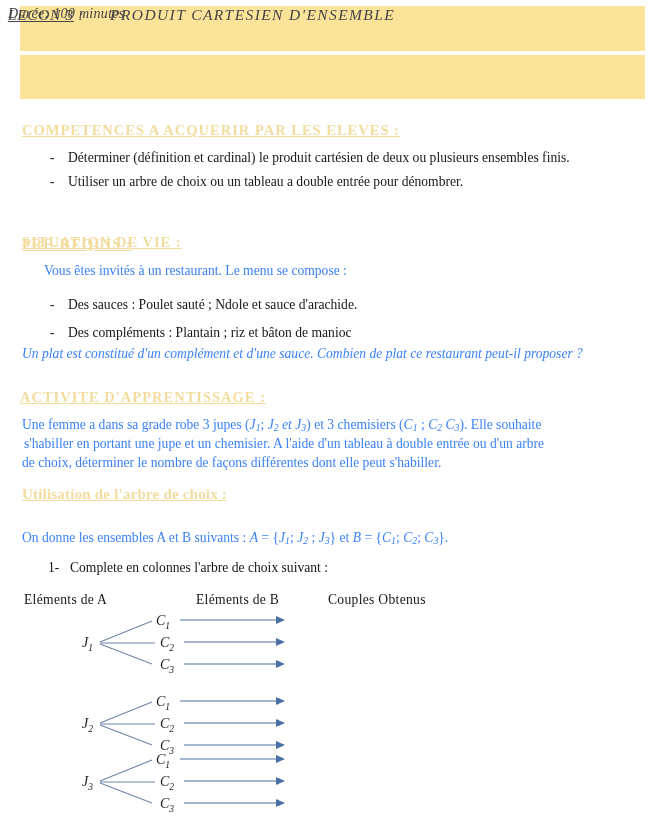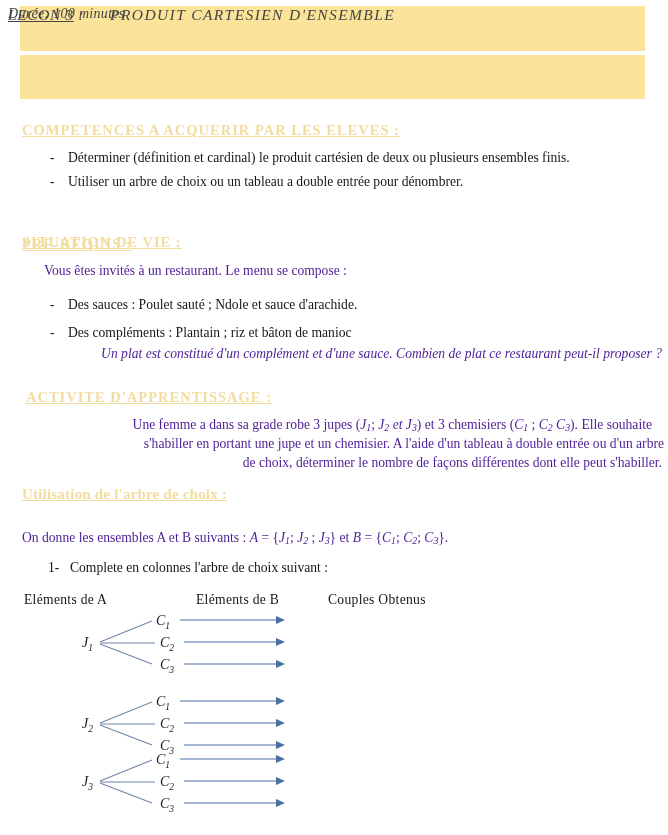--- a/index.html
+++ b/index.html
@@ -80,22 +80,21 @@
   .gold-script {
     font-size: 15px;
     letter-spacing: 0.2px;
   }
 
   
   .para {
     position: absolute;
     font-size: 13.6px;
     line-height: 1.42;
-    color: #4c1d95;
-    text-align: right;
+    color: #3b82f6;
   }
 
   .bullet {
     position: absolute;
     font-size: 13.6px;
     color: #161616;
     white-space: nowrap;
   }
   .bullet .dash {
     position: absolute;
@@ -183,21 +182,21 @@
     <span class="dash">-</span>
     <span class="btxt">Des sauces : Poulet sauté ; Ndole et sauce d'arachide.</span>
   </div>
   <div class="bullet" style="left:50px; top:325px;">
     <span class="dash">-</span>
     <span class="btxt">Des compléments : Plantain ; riz et bâton de manioc</span>
   </div>
 
   <div class="para" style="left:22px; top:344px; width:640px;font-style:italic;">Un plat est constitué d'un complément et d'une sauce. Combien de plat ce restaurant peut-il proposer ?</div>
 
-  <div class="gold-head gold-caps" style="left:26px; top:389px;text-align:center;">ACTIVITE D'APPRENTISSAGE :</div>
+  <div class="gold-head gold-caps" style="left:20px; top:389px;text-align:center;">ACTIVITE D'APPRENTISSAGE :</div>
 
   <div class="para" style="left:22px; top:415px; width:630px; white-space:nowrap;">
     <span>Une femme a dans sa grade robe 3 jupes (</span><span class="mi"><span>J</span><span class="msub">1</span></span><span>; </span><span class="mi"><span>J</span><span class="msub">2</span></span><span class="mi"> et </span><span class="mi"><span>J</span><span class="msub">3</span></span><span>) et 3 chemisiers (</span><span class="mi"><span>C</span><span class="msub">1</span></span><span> ; </span><span class="mi"><span>C</span><span class="msub">2</span></span><span>  </span><span class="mi"><span>C</span><span class="msub">3</span></span><span>). Elle souhaite</span>
   </div>
 
   <div class="para" style="left:24px; top:434px; width:640px;">s'habiller en portant une jupe et un chemisier. A l'aide d'un tableau à double entrée ou d'un arbre</div>
   <div class="para" style="left:22px; top:453px; width:640px;">de choix, déterminer le nombre de façons différentes dont elle peut s'habiller.</div>
 
   <div class="gold-head gold-script" style="left:22px; top:486px;">Utilisation de l'arbre de choix :</div>
 

